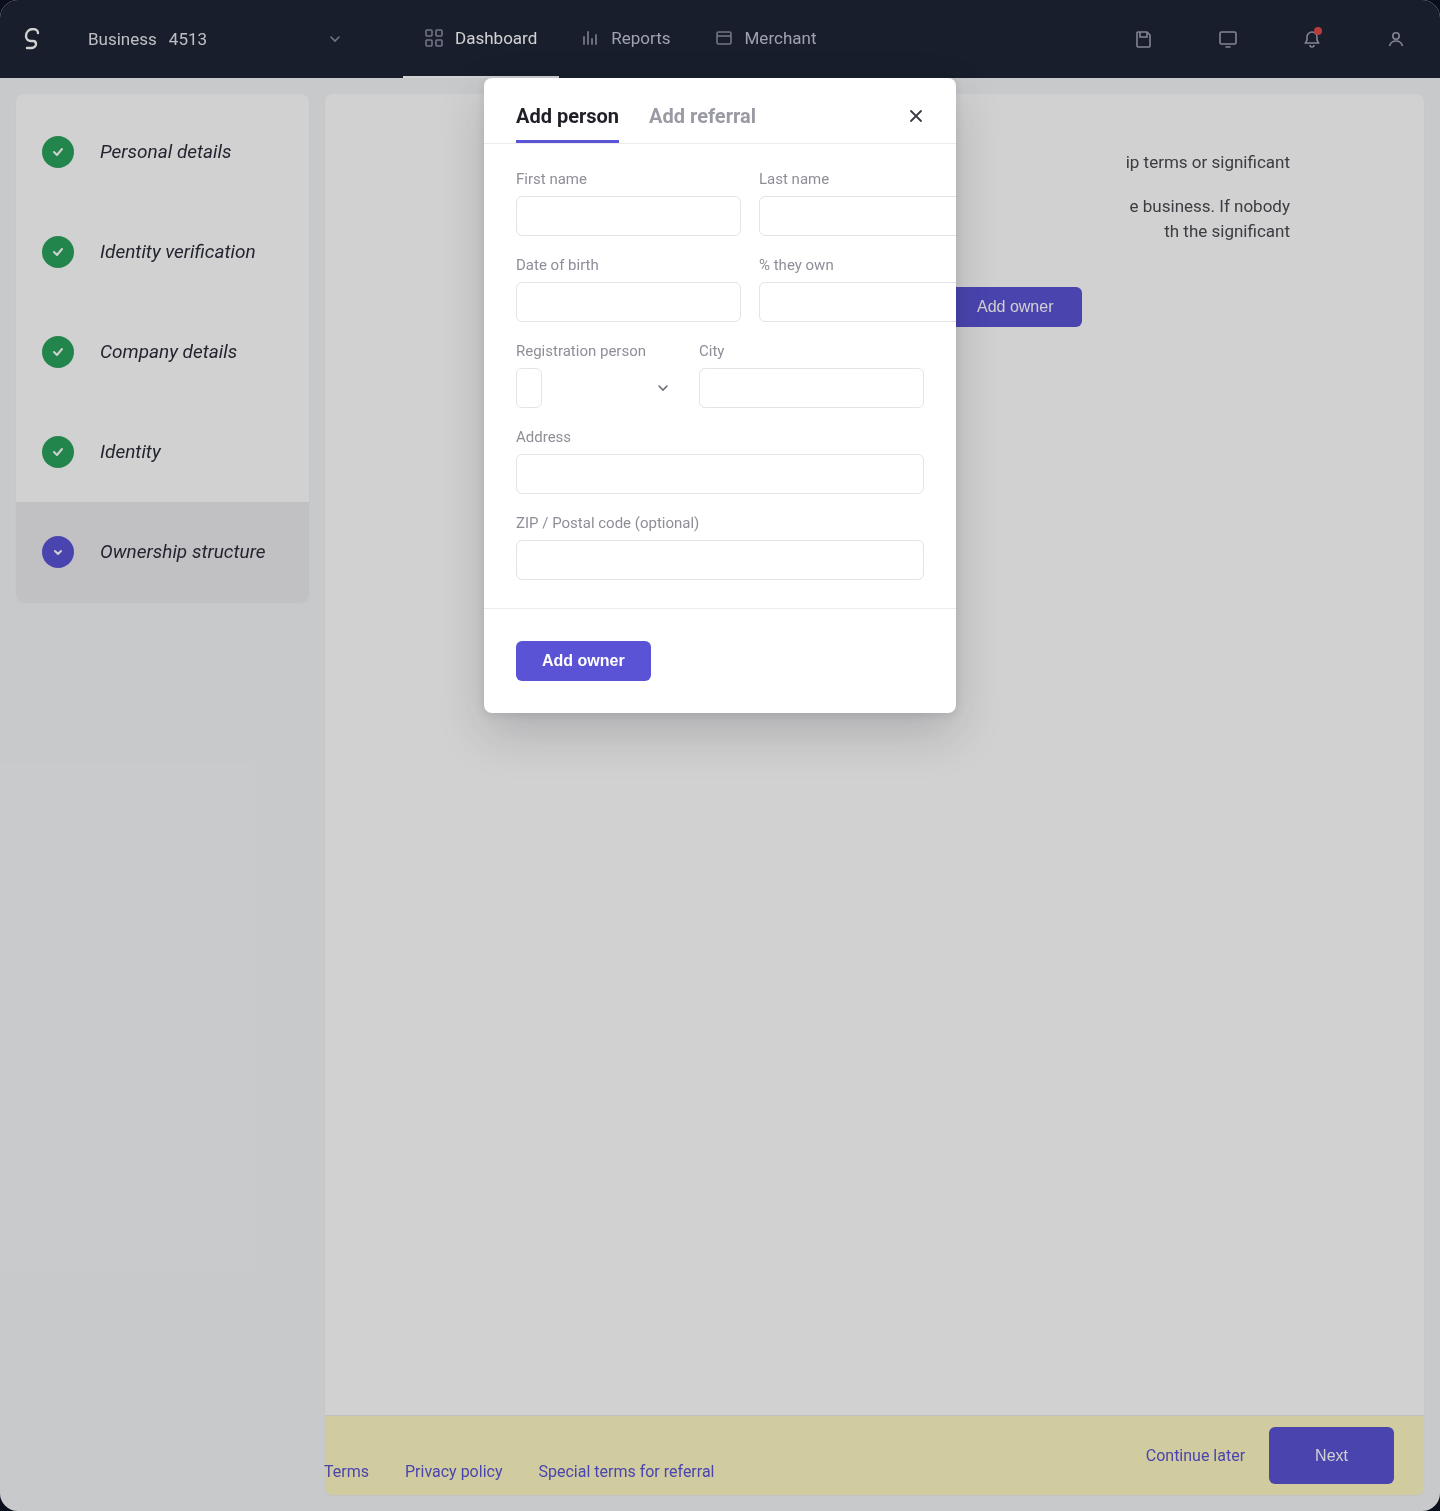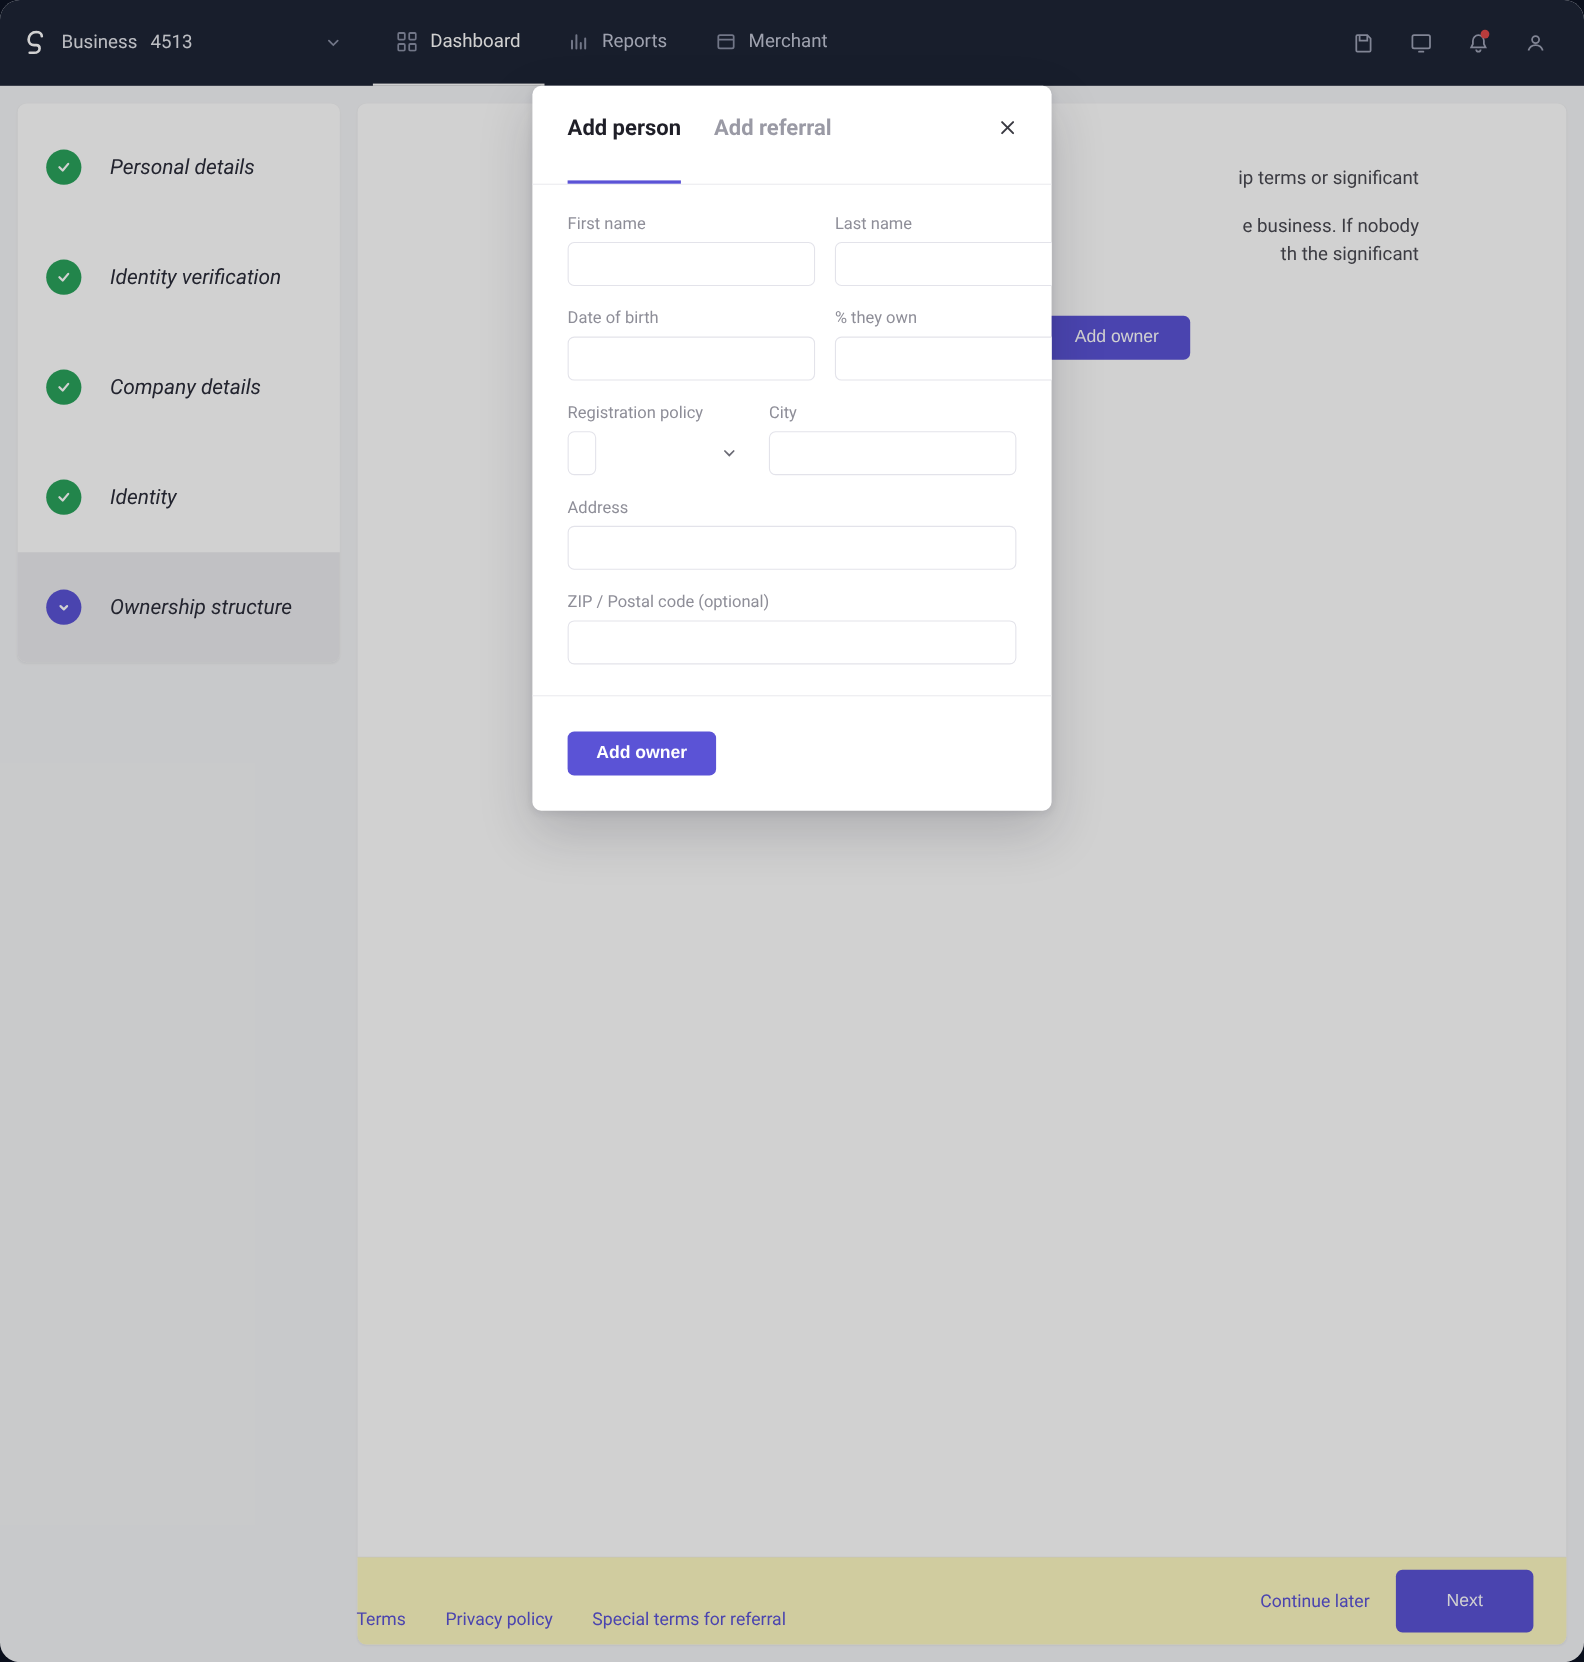--- a/index.html
+++ b/index.html
@@ -21,20 +21,21 @@
   }
 
   
   .topnav {
     height: 78px;
     background: #1e2536;
     display: flex;
     align-items: center;
     padding: 0 18px 0 22px;
     color: #d1d4dc;
+    gap: 32px;
   }
   .logo {
     width: 22px; height: 22px;
     display: flex; align-items: center; justify-content: center;
     color: #fff; font-weight: 700;
   }
   .workspace-switch {
     display: flex; align-items: center; gap: 12px;
     margin-left: 12px;
     color: #e6e8ee;
@@ -165,21 +166,21 @@
     box-shadow: 0 20px 48px rgba(20,22,40,0.18), 0 2px 8px rgba(20,22,40,0.1);
     z-index: 100;
     overflow: hidden;
   }
   .modal-header {
     display: flex; align-items: center;
     padding: 26px 32px 0 32px;
     position: relative;
   }
   .modal-tab {
-    padding-bottom: 36px;
+    padding-bottom: 12px;
     font-size: 20px; font-weight: 700;
     color: #9a9aa5;
     margin-right: 30px;
     cursor: pointer;
     border-bottom: 3px solid transparent;
   }
   .modal-tab.active { color: #1f1f28; border-bottom-color: #5b53d6; }
   .modal-close {
     position: absolute; right: 28px; top: 26px;
     width: 24px; height: 24px; cursor: pointer; color: #3a3a42;
@@ -398,21 +399,21 @@
           <input class="form-input" type="text" value="" style="">
         </div>
         <div class="form-field">
           <label class="form-label">% they own</label>
           <input class="form-input" type="text" value="" style="">
         </div>
       </div>
 
       <div class="form-row">
         <div class="form-field">
-          <label class="form-label">Registration policy</label>
+          <label class="form-label">Registration person</label>
           <div class="select-wrap">
             <select class="form-select"></select>
             <span class="chev">
               <svg width="12" height="12" viewBox="0 0 12 12">
                   <path d="M2 4l4 4 4-4" stroke="currentColor" stroke-width="1.6" fill="none" stroke-linecap="round"></path>
                 </svg>
             </span>
           </div>
         </div>
         <div class="form-field">

